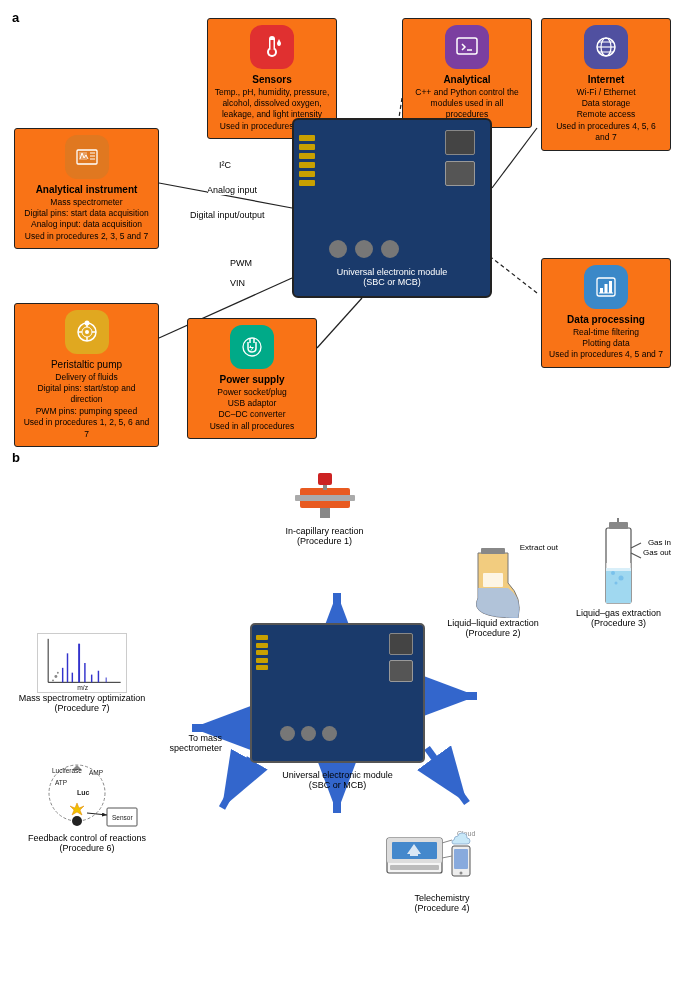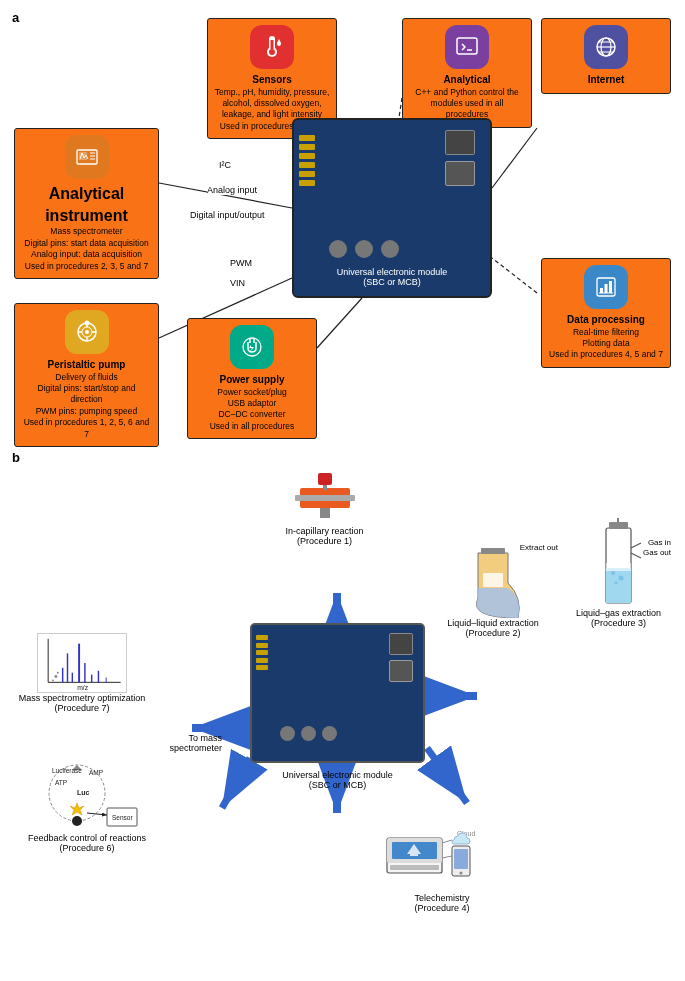--- a/index.html
+++ b/index.html
@@ -278,35 +278,36 @@
       <div class="icon-circle icon-purple2">
         <svg width="26" height="26" viewBox="0 0 26 26" fill="none" xmlns="http://www.w3.org/2000/svg">
           <circle cx="13" cy="13" r="9" stroke="white" stroke-width="1.5" fill="none"></circle>
           <ellipse cx="13" cy="13" rx="5" ry="9" stroke="white" stroke-width="1.2" fill="none"></ellipse>
           <line x1="4" y1="13" x2="22" y2="13" stroke="white" stroke-width="1.2"></line>
           <line x1="5" y1="8" x2="21" y2="8" stroke="white" stroke-width="1"></line>
           <line x1="5" y1="18" x2="21" y2="18" stroke="white" stroke-width="1"></line>
         </svg>
       </div>
       <div style="font-weight:bold; font-size:10px;">Internet</div>
+      <div style="font-size:8.5px;">Wi-Fi / Ethernet<br>Data storage<br>Remote access<br>Used in procedures 4, 5, 6 and 7</div>
     </div>
 
     <div class="box box-analytical">
       <div class="icon-circle icon-orange">
         <svg width="26" height="26" viewBox="0 0 26 26" fill="none" xmlns="http://www.w3.org/2000/svg">
           <rect x="3" y="6" width="20" height="14" rx="1" fill="none" stroke="white" stroke-width="1.3"></rect>
           <rect x="5" y="8" width="8" height="8" fill="white" opacity="0.3"></rect>
           <line x1="16" y1="9" x2="21" y2="9" stroke="white" stroke-width="1"></line>
           <line x1="16" y1="12" x2="21" y2="12" stroke="white" stroke-width="1"></line>
           <line x1="16" y1="15" x2="21" y2="15" stroke="white" stroke-width="1"></line>
 
           <polyline points="6,15 8,9 10,14 12,11 14,15" stroke="white" stroke-width="1" fill="none"></polyline>
         </svg>
       </div>
-      <div style="font-weight:bold; font-size:16px;">Analytical instrument</div>
+      <div style="font-weight:bold; font-size:10px;">Analytical instrument</div>
       <div style="font-size:8.5px;">Mass spectrometer<br>Digital pins: start data acquisition<br>Analog input: data acquisition<br>Used in procedures 2, 3, 5 and 7</div>
     </div>
 
     <div class="box-central">
 
       <div style="width:100%; flex:1; position:relative; padding:8px 5px 0 5px;">
 
         <div style="position:absolute; left:5px; top:15px; display:flex; flex-direction:column; gap:3px;">
           <div class="pcb-pin" style="background:#c8a000; width:16px; height:6px;"></div>
           <div class="pcb-pin" style="background:#c8a000; width:16px; height:6px;"></div>
@@ -339,21 +340,21 @@
           <circle cx="13" cy="13" r="9" stroke="white" stroke-width="1.5" fill="none"></circle>
           <circle cx="13" cy="13" r="5" stroke="white" stroke-width="1" fill="none"></circle>
           <circle cx="13" cy="13" r="2" fill="white"></circle>
           <line x1="13" y1="4" x2="13" y2="8" stroke="white" stroke-width="1.5"></line>
           <line x1="13" y1="18" x2="13" y2="22" stroke="white" stroke-width="1.5"></line>
           <line x1="4" y1="13" x2="8" y2="13" stroke="white" stroke-width="1.5"></line>
           <line x1="18" y1="13" x2="22" y2="13" stroke="white" stroke-width="1.5"></line>
           <circle cx="13" cy="4" r="2.5" fill="white"></circle>
         </svg>
       </div>
-      <div style="font-weight:bold; font-size:10px;">Peristaltic pump</div>
+      <div style="font-weight:normal; font-size:10px;">Peristaltic pump</div>
       <div style="font-size:8.5px;">Delivery of fluids<br>Digital pins: start/stop and direction<br>PWM pins: pumping speed<br>Used in procedures 1, 2, 5, 6 and 7</div>
     </div>
 
     <div class="box box-power">
       <div class="icon-circle icon-teal">
         <svg width="26" height="26" viewBox="0 0 26 26" fill="none" xmlns="http://www.w3.org/2000/svg">
 
           <circle cx="13" cy="13" r="9" fill="none" stroke="white" stroke-width="1.3"></circle>
           <path d="M9 8 L9 14 Q9 18 13 18 Q17 18 17 14 L17 8" stroke="white" stroke-width="1.5" fill="none"></path>
           <line x1="11" y1="5" x2="11" y2="9" stroke="white" stroke-width="1.5"></line>

